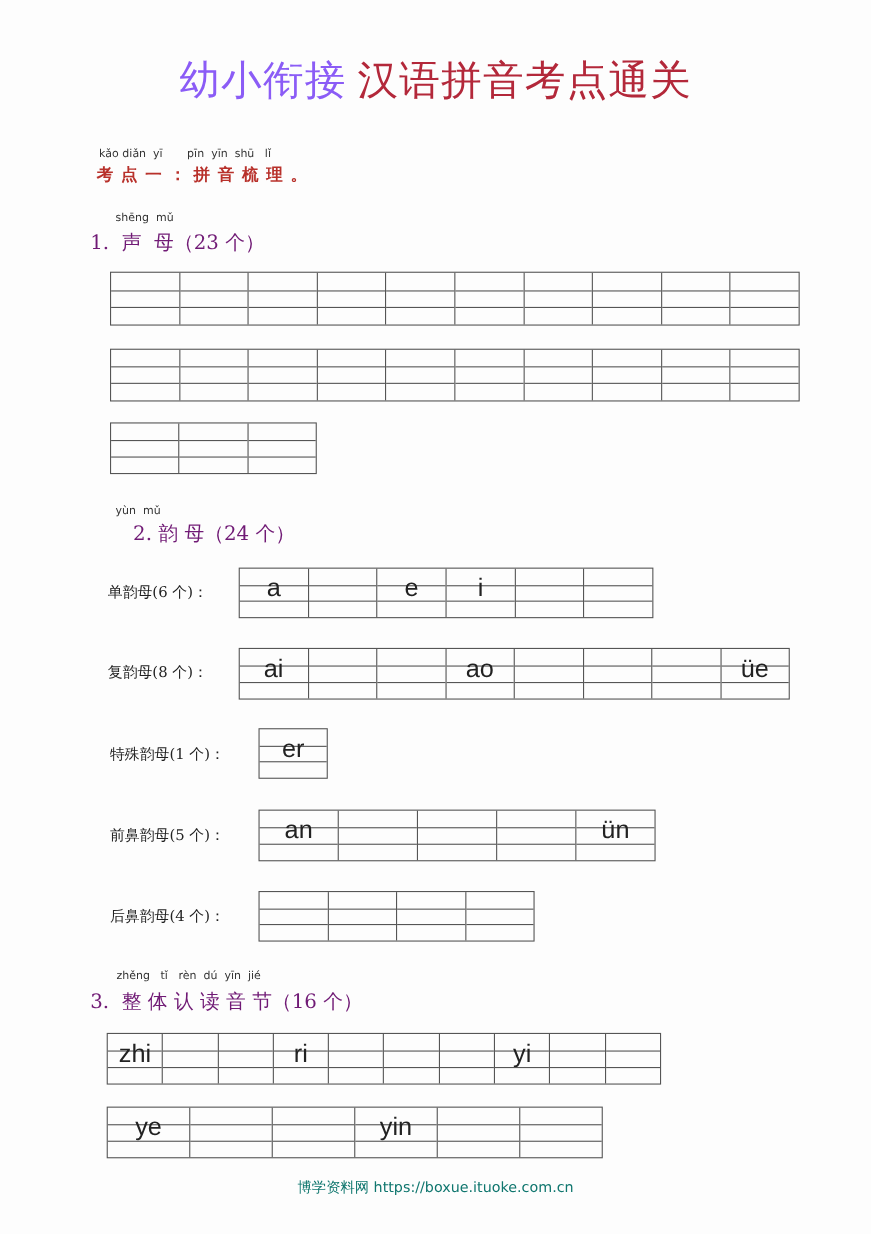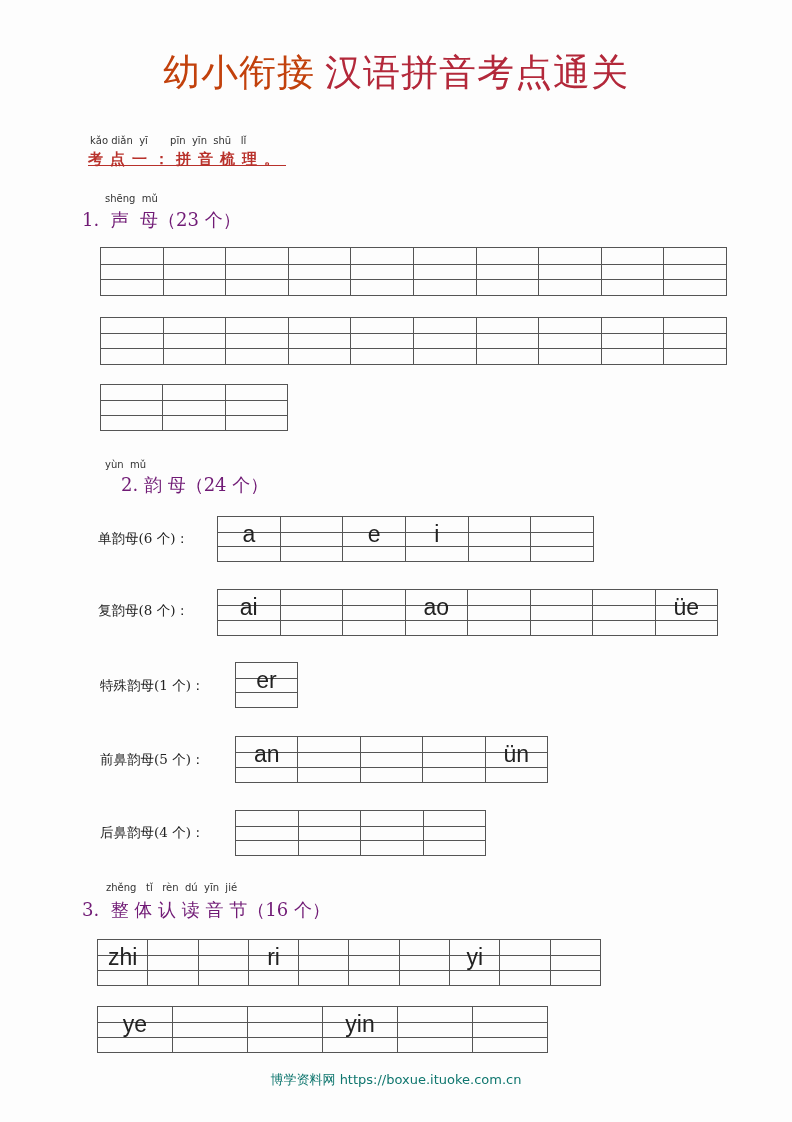--- a/index.html
+++ b/index.html
@@ -1,24 +1,24 @@
 <!DOCTYPE html>
 <html><head>
 <meta charset="utf-8">
 <style>
   html, body { margin:0; padding:0; }
   body { width:792px; height:1122px; background:#fdfdfd; position:relative; overflow:hidden;
          font-family:"DejaVu Serif", serif; color:#222; }
   .abs { position:absolute; }
   .title { top:48px; left:0; width:792px; text-align:center; font-family:"DejaVu Sans", sans-serif;
            font-size:37px; letter-spacing:1px; white-space:nowrap; }
-  .title .t1 { color:#c2410c; }
+  .title .t1 { color:#8b5cf6; }
   .title .t2 { color:#b3283a; margin-left:10px; }
   .pinyin-small { font-family:"DejaVu Sans", sans-serif; font-size:10px; color:#333; white-space:pre; }
-  .sec-head { font-family:"DejaVu Sans", sans-serif; font-weight:bold; font-size:15px; color:#b8312b; letter-spacing:7px; white-space:nowrap;text-decoration:underline; }
+  .sec-head { font-family:"DejaVu Sans", sans-serif; font-weight:bold; font-size:15px; color:#b8312b; letter-spacing:7px; white-space:nowrap; }
   .item-title { font-size:18px; color:#701a75; white-space:pre; }
   .sub-label { font-size:13.5px; color:#222; white-space:nowrap; }
   .grid { position:absolute; display:flex; border:1.3px solid #555; box-sizing:border-box; background:transparent; }
   .cell { position:relative; flex:1; border-right:1.3px solid #555; box-sizing:border-box; height:100%; }
   .cell:last-child { border-right:none; }
   .cell::before, .cell::after { content:""; position:absolute; left:0; right:0; height:0; border-top:1.3px solid #555; }
   .cell::before { top:33%; }
   .cell::after { top:66%; }
   .cell .py { position:absolute; left:0; right:0; top:2px; text-align:center; font-family:"Liberation Sans", sans-serif;
               font-size:23px; color:#222; line-height:30px; }
@@ -167,21 +167,21 @@
   </div>
 
 <div class="abs sub-label" style="top:677px;left:100px;">特殊韵母(1 个)：</div>
 <div class="grid" style="top:662px;left:235px;width:63px;height:46px;">
     <div class="cell">
       <span class="py">er</span>
     </div>
   </div>
 
 <div class="abs sub-label" style="top:751px;left:100px;">前鼻韵母(5 个)：</div>
-<div class="grid" style="top:736px;left:235px;width:313px;height:47px;">
+<div class="grid" style="top:736px;left:235px;width:361px;height:47px;">
     <div class="cell">
       <span class="py">an</span>
     </div>
     <div class="cell">
       <span class="py"></span>
     </div>
     <div class="cell">
       <span class="py"></span>
     </div>
     <div class="cell">

